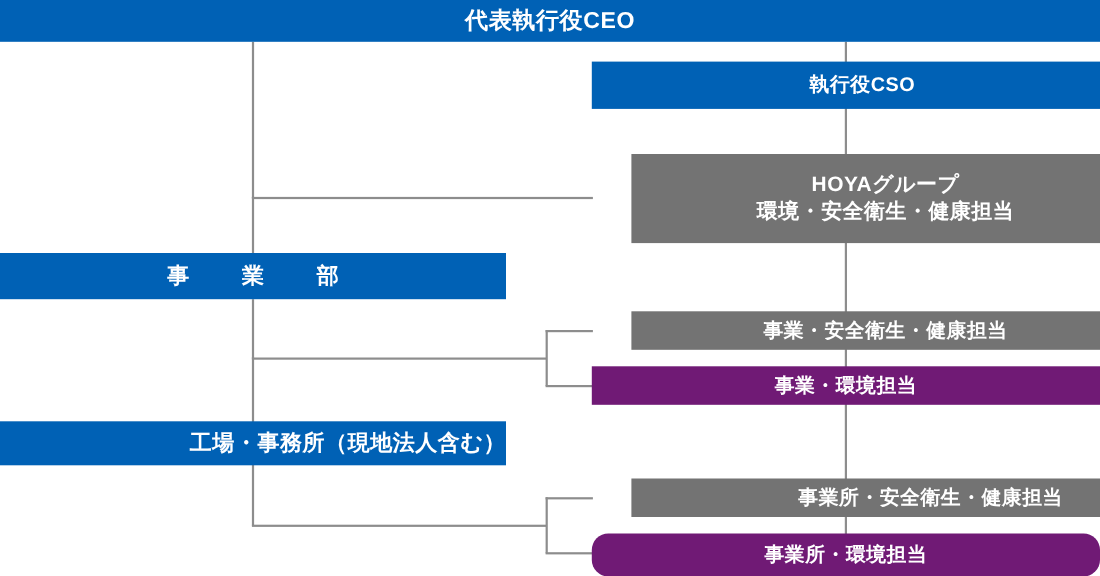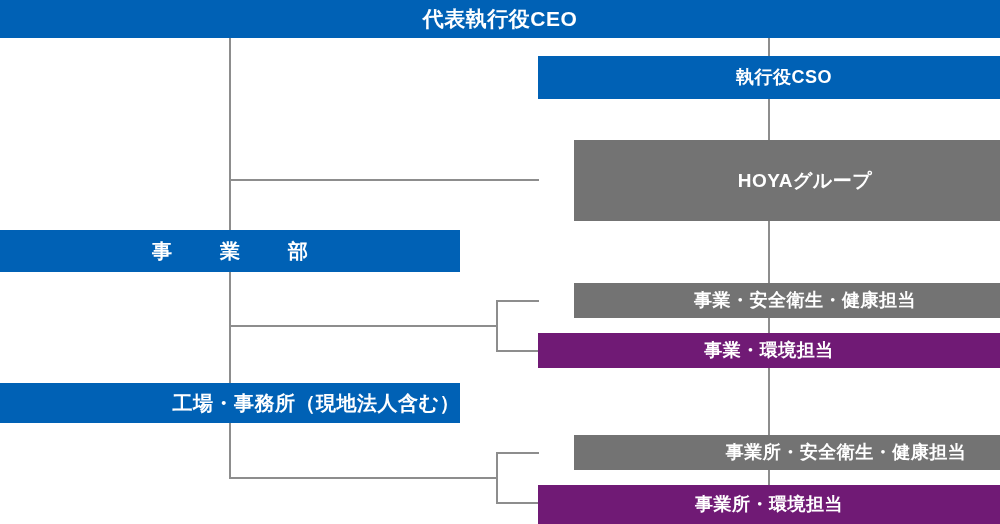--- a/index.html
+++ b/index.html
@@ -98,20 +98,21 @@
   <div class="box box-dark title-bar" style="left:0px; top:0px; width:1000px; height:38px;">
     <span class="line1">代表執行役CEO</span>
   </div>
 
   <div class="box box-dark role-box" style="left:538px; top:56px; width:492px; height:43px;">
     <span class="line1">執行役CSO</span>
   </div>
 
   <div class="box box-light role-box-two" style="left:538px; top:140px; width:462px; height:81px;">
     <span class="line1">HOYAグループ</span>
+    <span class="line2">環境・安全衛生・健康担当</span>
   </div>
 
   <div class="box box-light role-box" style="left:538px; top:283px; width:462px; height:35px;">
     <span class="line1">事業・安全衛生・健康担当</span>
   </div>
 
   <div class="box box-dark unit-bar dept-spaced" style="left:0px; top:230px; width:460px; height:42px;">
     <span class="line1">事　業　部</span>
   </div>
 
@@ -120,17 +121,17 @@
   </div>
 
   <div class="box box-dark unit-bar" style="left:0px; top:383px; width:460px; height:40px;align-items:flex-end;">
     <span class="line1">工場・事務所（現地法人含む）</span>
   </div>
 
   <div class="box box-light role-box" style="left:538px; top:435px; width:544px; height:35px;">
     <span class="line1">事業所・安全衛生・健康担当</span>
   </div>
 
-  <div class="box box-gray role-box" style="left:538px; top:485px; width:462px; height:39px;">
+  <div class="box box-gray role-box" style="left:538px; top:485px; width:462px; height:39px;border-radius:15px;">
     <span class="line1">事業所・環境担当</span>
   </div>
 
 </div>
 
 </body></html>

